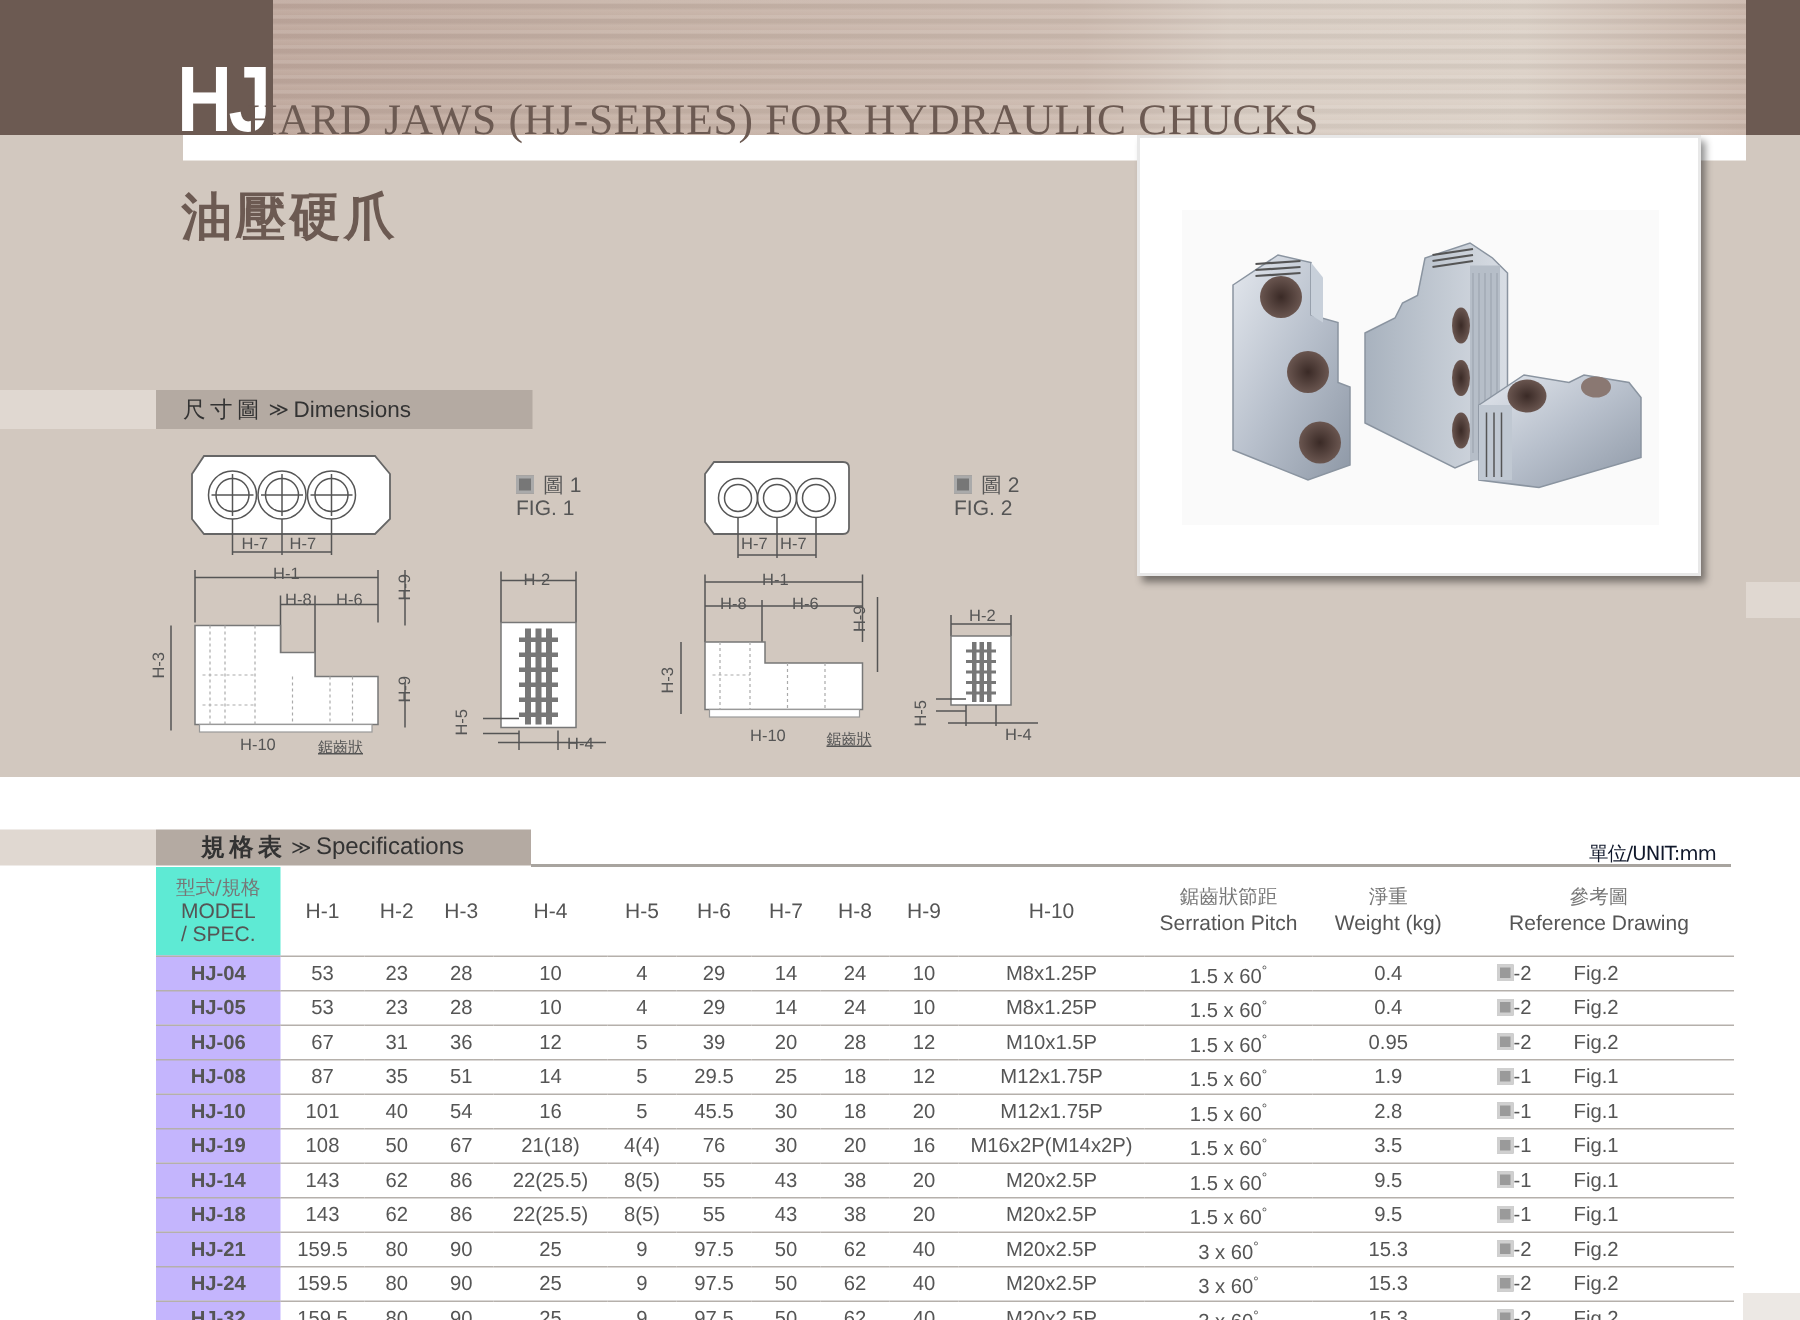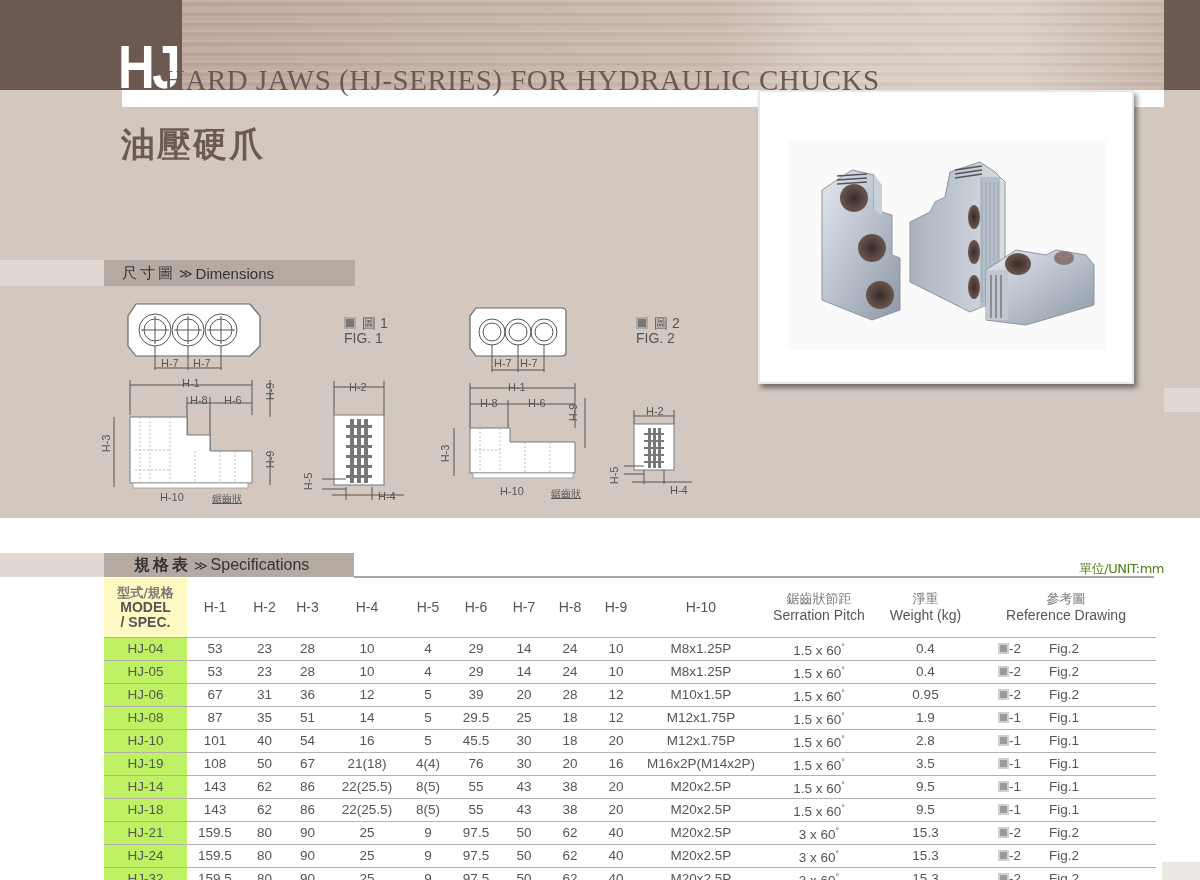--- a/index.html
+++ b/index.html
@@ -104,39 +104,39 @@
       position: absolute; left: 104px; top: 553px; width: 250px; height: 24px;
       background: #b4aaa2;
       display: flex; align-items: center; padding-left: 18px;
       font-size: 16px; color: #333;
     }
     .spec-line {
       position: absolute; left: 354px; top: 576px; width: 800px; height: 2px;
       background: #a8a49f;
     }
     .unit-label {
-      position: absolute; right: 36px; top: 560px; font-size: 13px; color: #4d7c0f;
+      position: absolute; right: 56px; top: 560px; font-size: 13px; color: #0f172a;
       font-family: "DejaVu Sans", sans-serif; letter-spacing: -0.5px;
     }
     table.spec {
       position: absolute; left: 104px; top: 578px; width: 1052px;
       border-collapse: collapse; font-size: 13.5px; color: #555;
     }
     table.spec th {
       font-weight: normal; color: #555; font-size: 14px; line-height: 16px;
       height: 59px; text-align: center; vertical-align: middle;
       border-bottom: 1.5px solid #b5b0ab;
     }
-    table.spec th.model { background: #fef9c3; font-size: 14px; line-height: 15px; font-weight: bold; }
+    table.spec th.model { background: #5eead4; font-size: 14px; line-height: 15px; }
     table.spec th .cn { font-family: "DejaVu Sans", sans-serif; font-size: 13px; color: #777; }
     table.spec td {
       height: 19px; text-align: center; border-bottom: 1px solid #b5b0ab;
       line-height: 18px; white-space: nowrap;
     }
-    table.spec td.model { background: #bef264; }
+    table.spec td.model { background: #c4b5fd; font-weight: bold; }
     table.spec tr:last-child td { border-bottom: none; }
     .ref-icon {
       display: inline-block; width: 11px; height: 11px; background: #9a9a9a;
       border: 2px solid #d0d0d0; vertical-align: -1px;
     }
     .ref-cell { text-align: left !important; padding-left: 22px; }
     .ref-cell .fig { display: inline-block; margin-left: 28px; }
     .deg { font-size: 9px; vertical-align: 5px; }
   </style>
 </head>

